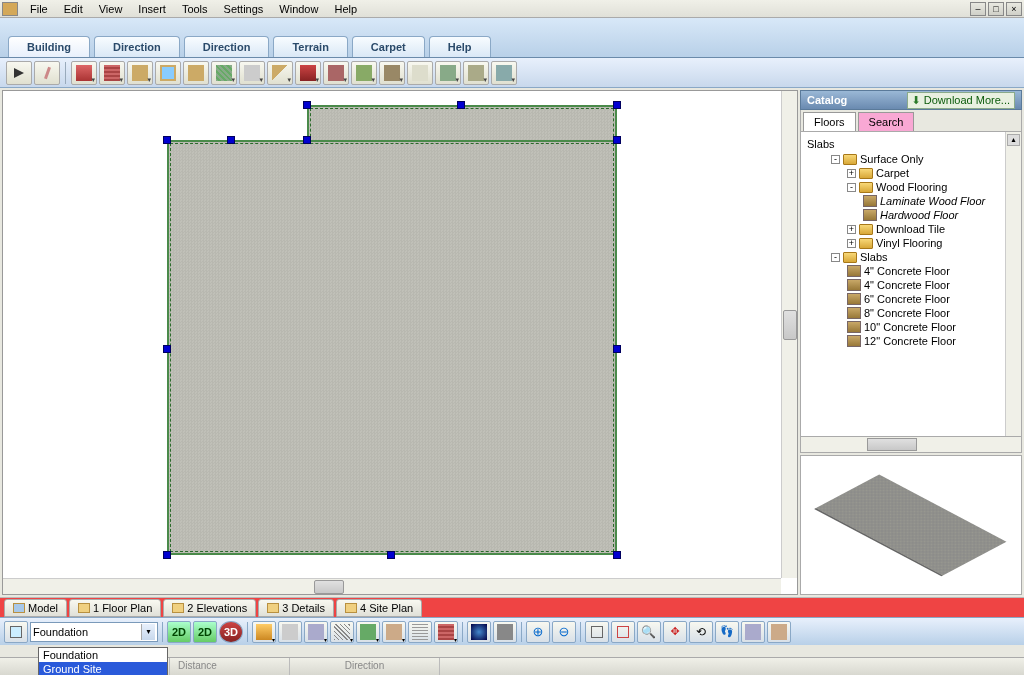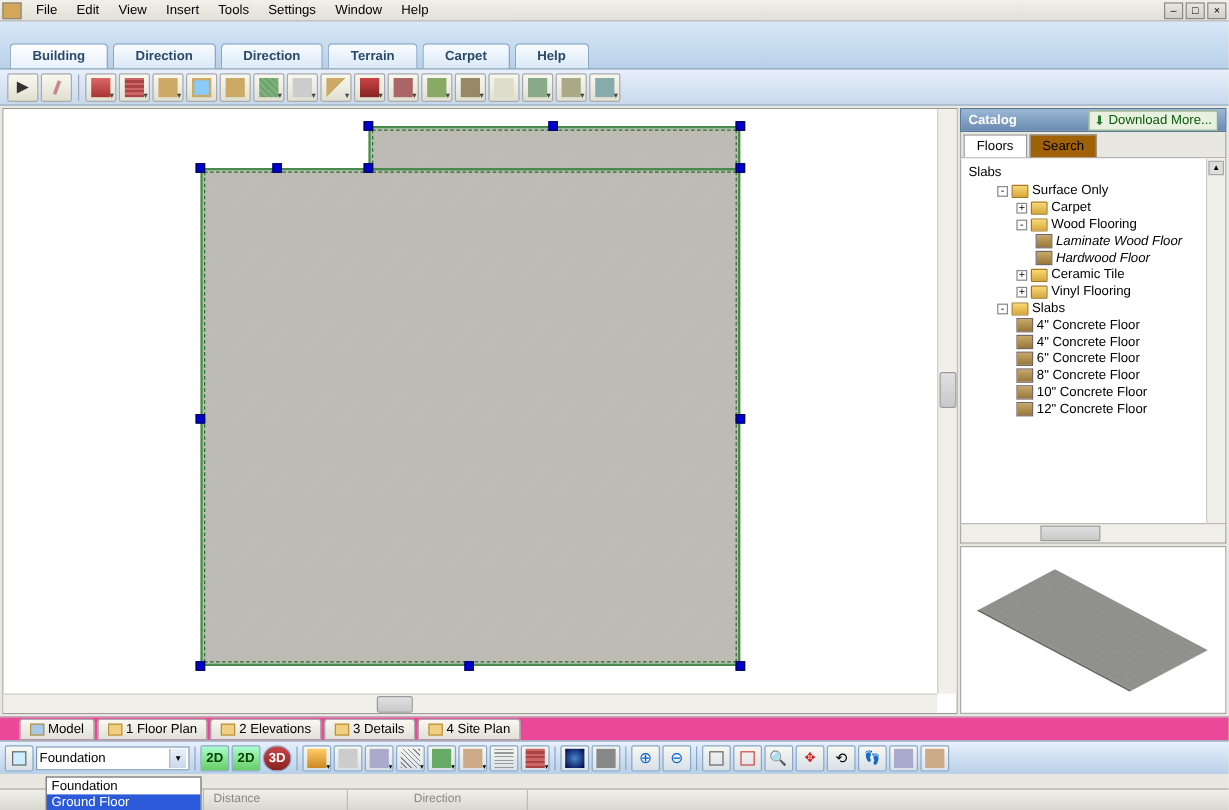--- a/index.html
+++ b/index.html
@@ -36,39 +36,39 @@
 .vscroll { position: absolute; right: 0; top: 0; width: 16px; height: calc(100% - 16px); background: #f0f0e8; border-left: 1px solid #ccc; }
 .vscroll .thumb { position: absolute; left: 1px; top: 45%; width: 14px; height: 30px; background: linear-gradient(#e0e0e0,#c8c8c8); border: 1px solid #999; border-radius: 2px; }
 .hscroll { position: absolute; left: 0; bottom: 0; width: calc(100% - 16px); height: 16px; background: #f0f0e8; border-top: 1px solid #ccc; }
 .hscroll .thumb { position: absolute; top: 1px; left: 40%; width: 30px; height: 14px; background: linear-gradient(#e0e0e0,#c8c8c8); border: 1px solid #999; border-radius: 2px; }
 
 
 .catalog { width: 222px; display: flex; flex-direction: column; margin: 2px 2px 2px 0; }
 .cat-title { height: 20px; background: linear-gradient(#9ab8d6,#6a8ab0); color: #fff; font-weight: bold; display: flex; align-items: center; padding: 0 6px; border: 1px solid #5a7a9a; }
 .cat-title .dl { margin-left: auto; color: #0a5a0a; font-weight: normal; background: #e8f0e0; padding: 1px 4px; border: 1px solid #8aaa8a; font-size: 10px; display: flex; align-items: center; gap: 3px; }
 .cat-tabs { height: 22px; display: flex; background: #e8e8e0; border: 1px solid #aaa; border-top: none; padding-top: 2px; padding-left: 2px; }
-.cat-tabs .ctab { padding: 3px 10px; background: #a16207; border: 1px solid #999; border-bottom: none; margin-right: 2px; cursor: pointer; }
+.cat-tabs .ctab { padding: 3px 10px; background: #f9a8d4; border: 1px solid #999; border-bottom: none; margin-right: 2px; cursor: pointer; }
 .cat-tabs .ctab.active { background: #fff; }
 .cat-body { flex: 1; background: #fff; border: 1px solid #aaa; border-top: none; overflow: auto; padding: 4px 2px; position: relative; }
 .cat-heading { font-weight: normal; padding: 2px 4px; }
 .tree { list-style: none; }
 .tree li { padding: 1px 0 1px 0; white-space: nowrap; display: flex; align-items: center; }
 .tree .indent1 { padding-left: 28px; }
 .tree .indent2 { padding-left: 44px; }
 .tree .indent3 { padding-left: 60px; font-style: italic; }
 .exp { display: inline-block; width: 9px; height: 9px; border: 1px solid #888; text-align: center; line-height: 7px; font-size: 9px; margin-right: 3px; background: #fff; cursor: pointer; }
 .folder { display: inline-block; width: 14px; height: 11px; background: linear-gradient(#f8d878,#d8a838); border: 1px solid #a87818; border-radius: 1px; margin-right: 3px; }
 .item-ico { display: inline-block; width: 14px; height: 12px; background: linear-gradient(#c8a868,#987838); border: 1px solid #766; margin-right: 3px; }
 .cat-hscroll { height: 16px; background: #f0f0e8; border: 1px solid #aaa; border-top: none; position: relative; }
 .cat-hscroll .thumb { position: absolute; top: 1px; left: 30%; width: 50px; height: 13px; background: linear-gradient(#e0e0e0,#c8c8c8); border: 1px solid #999; }
 .preview { height: 140px; background: #fff; border: 1px solid #aaa; margin-top: 2px; display: flex; align-items: center; justify-content: center; }
 .preview-slab { width: 180px; height: 90px; background: repeating-conic-gradient(#888 0% 25%, #989890 0% 50%) 0 0/2px 2px; transform: rotateX(58deg) rotateZ(45deg); box-shadow: 0 2px 0 #666; }
 
 
-.viewtabs { height: 20px; background: #ec4899; display: flex; align-items: center; padding-left: 16px; gap: 2px; border-top: 1px solid #bbb; }
+.viewtabs { height: 20px; background: #ef4444; display: flex; align-items: center; padding-left: 4px; gap: 2px; border-top: 1px solid #bbb; }
 .viewtabs .vtab { padding: 2px 8px; background: linear-gradient(#f8f8f0,#e0e0d8); border: 1px solid #aaa; border-radius: 3px 3px 0 0; cursor: pointer; display: flex; align-items: center; gap: 3px; }
 .viewtabs .vtab .vico { width: 12px; height: 10px; background: #f0d080; border: 1px solid #b89040; }
 .viewtabs .vtab.model .vico { background: #a8c8e8; }
 
 
 .bottombar { height: 28px; background: linear-gradient(#e8f0fc,#b8d0e8); border-top: 1px solid #8aa8c6; display: flex; align-items: center; padding: 0 4px; gap: 2px; }
 .bottombar .tbtn { width: 24px; height: 22px; background: linear-gradient(#f8f8f0,#d8e0e8); border: 1px solid #8aa8c6; border-radius: 2px; display: flex; align-items: center; justify-content: center; cursor: pointer; font-size: 9px; position: relative; }
 .bottombar .tbtn.dd::after { content: "▾"; font-size: 6px; position: absolute; right: 0; bottom: -1px; }
 .bottombar .sep { width: 1px; height: 20px; background: #8aa8c6; margin: 0 2px; }
 .level-sel { width: 128px; height: 20px; background: #fff; border: 1px solid #7a9aba; display: flex; align-items: center; padding: 0 2px; position: relative; }
@@ -235,21 +235,21 @@
             <span class="item-ico"></span>
             <span>Laminate Wood Floor</span>
           </li>
           <li class="indent3">
             <span class="item-ico"></span>
             <span>Hardwood Floor</span>
           </li>
           <li class="indent2">
             <span class="exp">+</span>
             <span class="folder"></span>
-            <span>Ceramic Tile</span>
+            <span>Download Tile</span>
           </li>
           <li class="indent2">
             <span class="exp">+</span>
             <span class="folder"></span>
             <span>Vinyl Flooring</span>
           </li>
           <li class="indent1">
             <span class="exp">-</span>
             <span class="folder"></span>
             <span>Slabs</span>
@@ -382,20 +382,20 @@
   <div class="tbtn">
       <div class="tico" style="background:#aac"></div>
     </div>
   <div class="tbtn">
       <div class="tico" style="background:#ca8"></div>
     </div>
 </div>
 
 <div class="level-dropdown">
   <div>Foundation</div>
-  <div class="sel">Ground Floor</div>
+  <div class="sel">Ground Site</div>
 </div>
 
 <div class="statusbar" style="position:absolute;bottom:0;left:0;right:0">
   <div class="cell" style="width:170px"></div>
   <div class="cell" style="width:120px;text-align:left">Distance</div>
   <div class="cell" style="width:150px;text-align:center">Direction</div>
 </div>
 
 </body></html>

